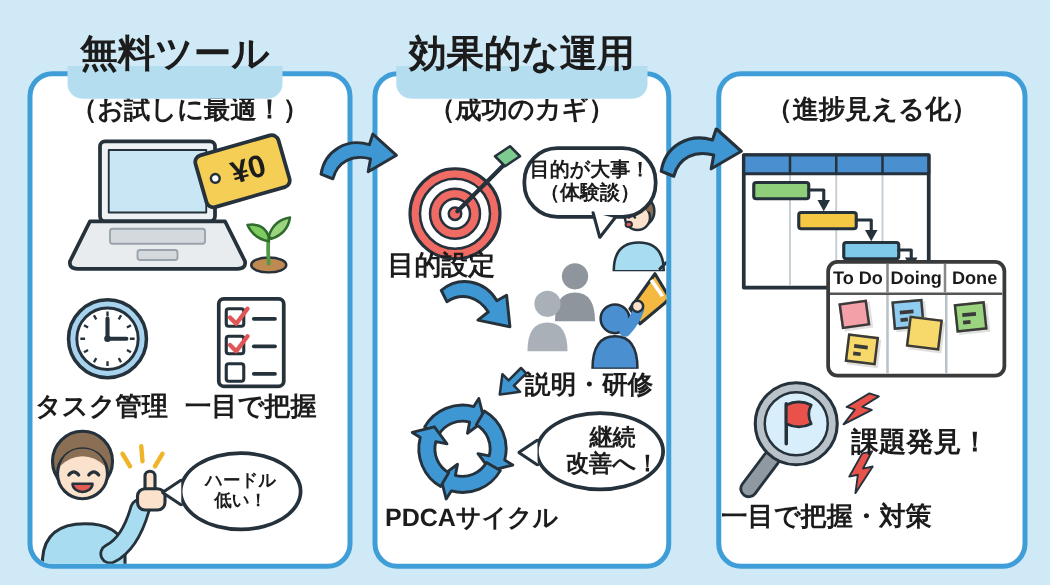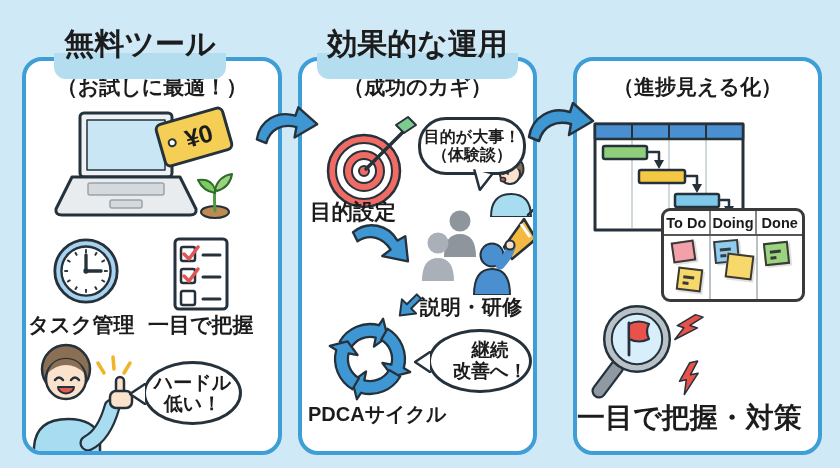--- a/index.html
+++ b/index.html
@@ -153,21 +153,21 @@
       <path d="M16,30 Q20,16 34,16 Q48,16 52,30 Q44,22 34,22 Q24,22 16,30 Z" fill="#8a6f55"></path>
       <path d="M23,37 q4,-5 8,0 M39,37 q4,-5 8,0" fill="none" class="ink" stroke-width="2.5"></path>
       <path d="M26,44 a8,6.5 0 0 0 16,0 Z" fill="#e25a52" class="ink" stroke-width="2"></path>
       <path d="M2,125 V104 Q4,76 36,76 Q62,76 68,94 V125 Z" fill="#a8dcf0" class="ink" stroke-width="2.5"></path>
       <path d="M56,100 Q72,92 80,64" fill="none" stroke="#25313b" stroke-width="17" stroke-linecap="round"></path>
       <path d="M56,100 Q72,92 80,64" fill="none" stroke="#a8dcf0" stroke-width="12.5" stroke-linecap="round"></path>
       <rect x="84" y="34" width="8" height="18" rx="4" fill="#fbe2cc" class="ink" stroke-width="2.5"></rect>
       <rect x="78" y="48" width="22" height="17" rx="6" fill="#fbe2cc" class="ink" stroke-width="2.5"></rect>
     </svg>
 
-    <div class="bubble ellipse" style="left:117px;top:300px;width:99px;height:64px;font-size:19px;">
+    <div class="bubble ellipse" style="left:117px;top:300px;width:99px;height:64px;font-size:14px;">
       <span>ハードル</span>
       <span>低い！</span>
     </div>
     <svg class="tail" style="left:103px;top:322px;" width="18" height="22" viewBox="0 0 18 22">
       <path d="M16,1 L1,11 L16,21" fill="#fff" class="ink" stroke-width="2.5"></path>
     </svg>
   </div>
   <div class="panel-title" id="title1">
     <span class="hl">無料ツール</span>
   </div>
@@ -300,22 +300,23 @@
       <circle cx="54" cy="36" r="25.2" fill="none" class="ink" stroke-width="2"></circle>
       <line x1="46" y1="20" x2="46" y2="52" class="ink" stroke-width="2.8"></line>
       <path d="M46,21 Q56,16 66,21 Q62,28 66,36 Q56,41 46,36 Z" fill="#e8524a" class="ink" stroke-width="2.2"></path>
     </svg>
 
     <svg class="abs" style="left:92px;top:252px;" width="46" height="84" viewBox="0 0 46 84">
       <path d="M22,0 L8,16 h7 L10,30 L28,12 h-8 L30,0 Z" fill="#e8524a" class="ink" stroke-width="1.5" transform="rotate(18 19 15)"></path>
       <path d="M22,0 L8,16 h7 L10,30 L28,12 h-8 L30,0 Z" fill="#e8524a" class="ink" stroke-width="1.5" transform="translate(2,50) rotate(-12 19 15)"></path>
     </svg>
 
-
-    <div class="lbl" style="left:0;top:338px;width:241px;font-size:28px;font-weight:900;">一目で把握・対策</div>
+    <div class="lbl" style="left:104px;top:278px;width:132px;font-size:22px;">課題発見！</div>
+
+    <div class="lbl" style="left:0;top:338px;width:241px;font-size:21px;font-weight:900;">一目で把握・対策</div>
   </div>
 
   <svg class="abs" style="left:254px;top:104px;z-index:6;" width="66" height="48" viewBox="0 0 70 46">
     <path d="M3,35 C6,15 25,4 44,10 L47,1 L67,19 L43,33 L45,22 C30,18 17,24 13,39 Z" fill="var(--arrow_blue)" class="ink" stroke-width="2.5"></path>
   </svg>
   <svg class="abs" style="left:526px;top:102px;z-index:6;" width="70" height="46" viewBox="0 0 70 46">
     <path d="M3,35 C6,15 25,4 44,10 L47,1 L67,19 L43,33 L45,22 C30,18 17,24 13,39 Z" fill="var(--arrow_blue)" class="ink" stroke-width="2.5"></path>
   </svg>
 
 </div>

